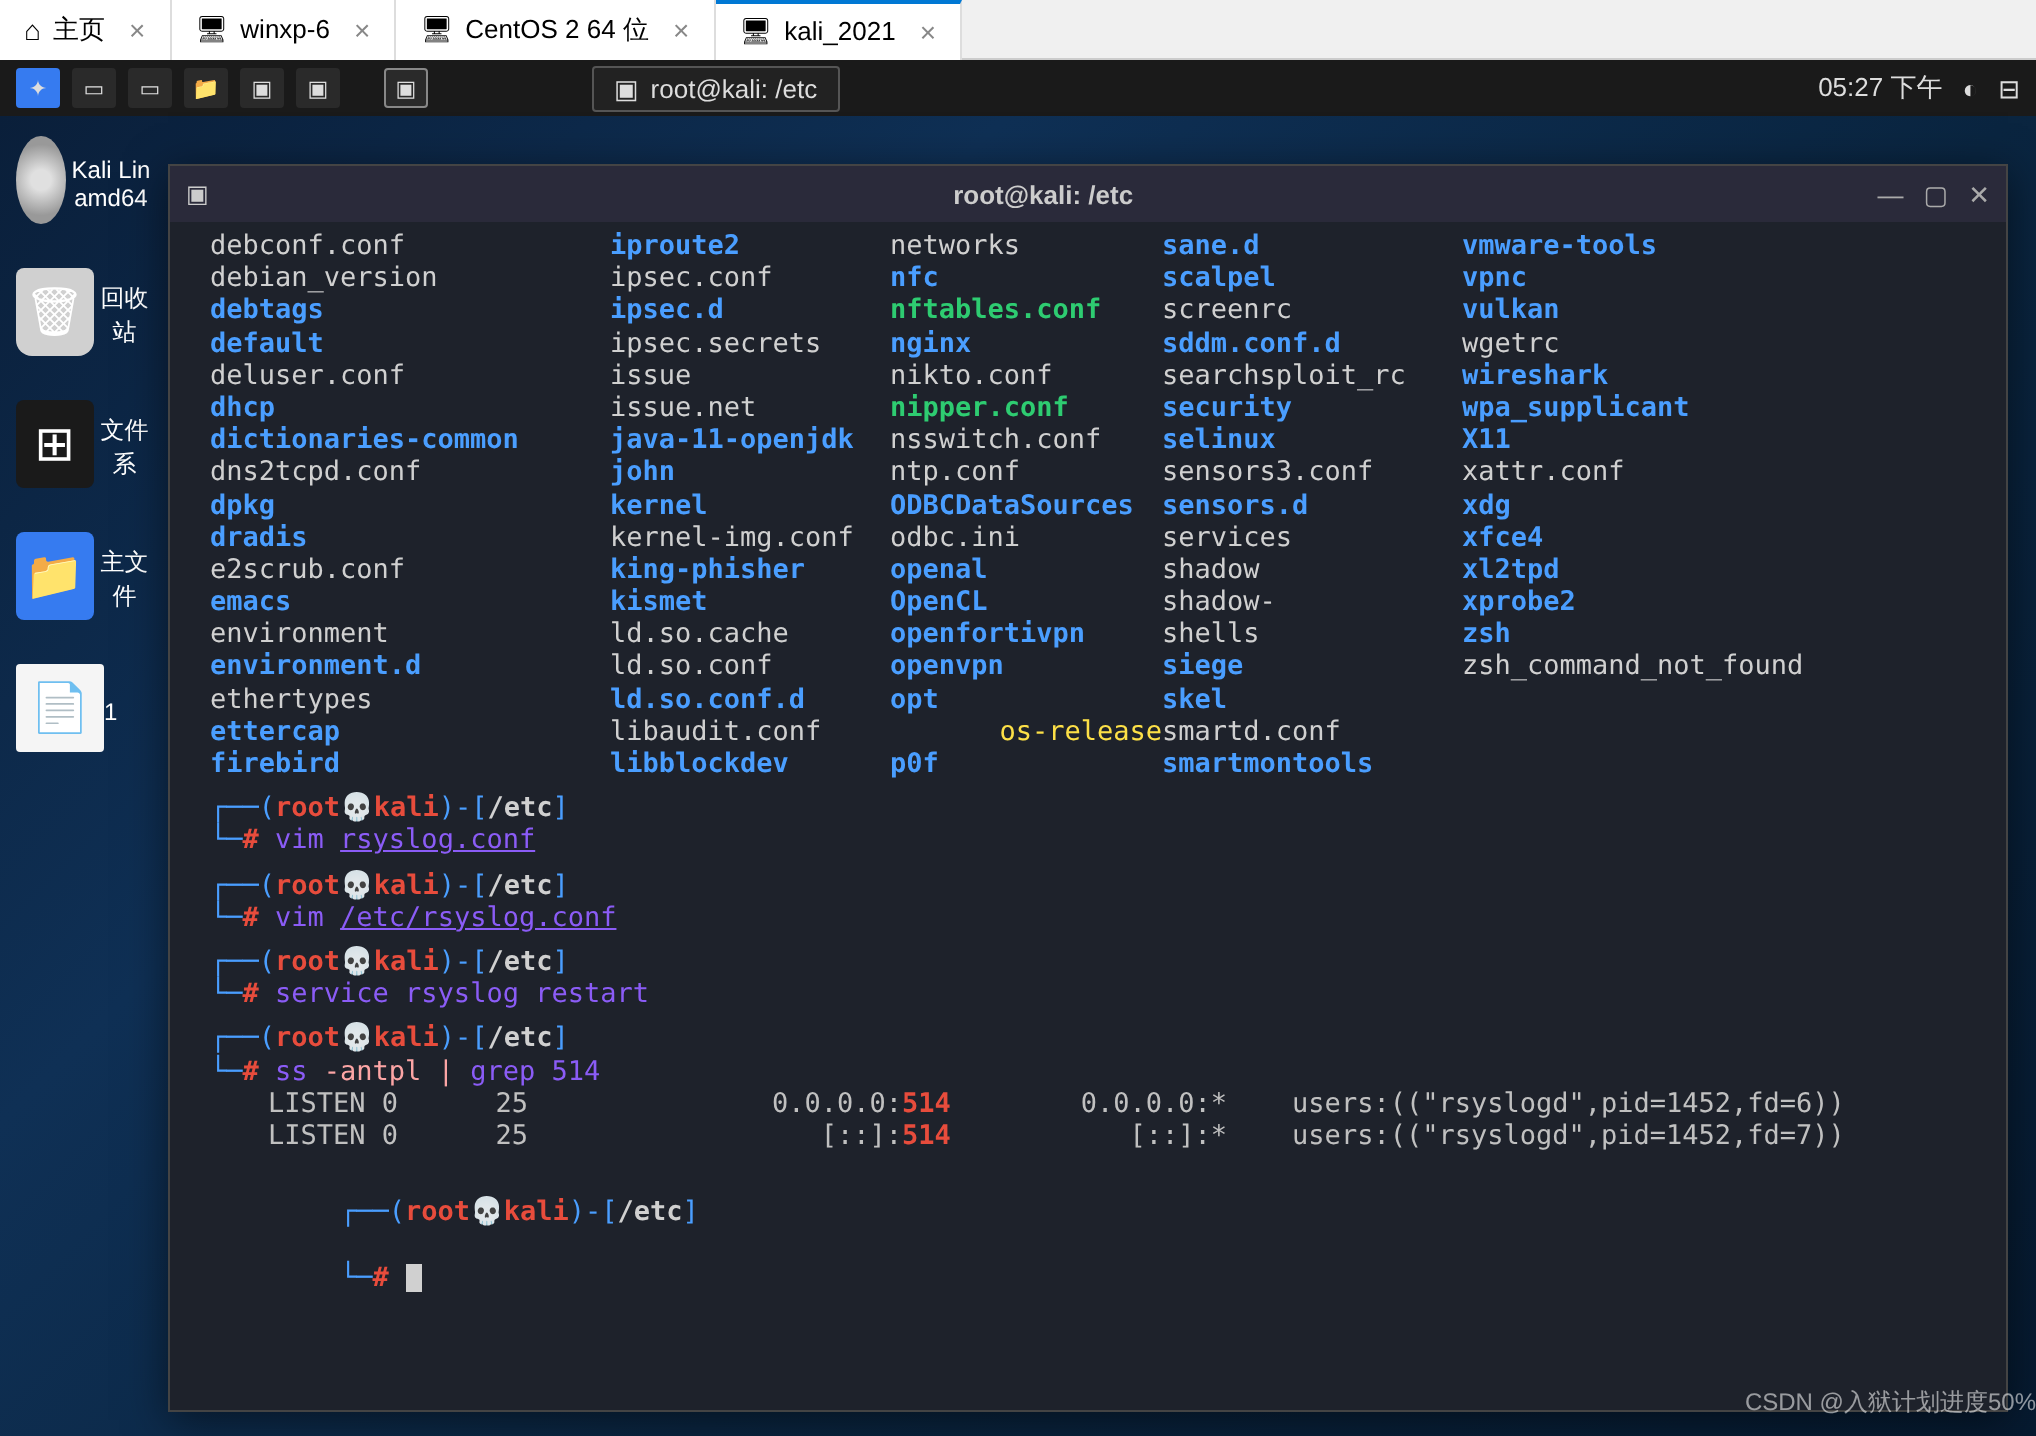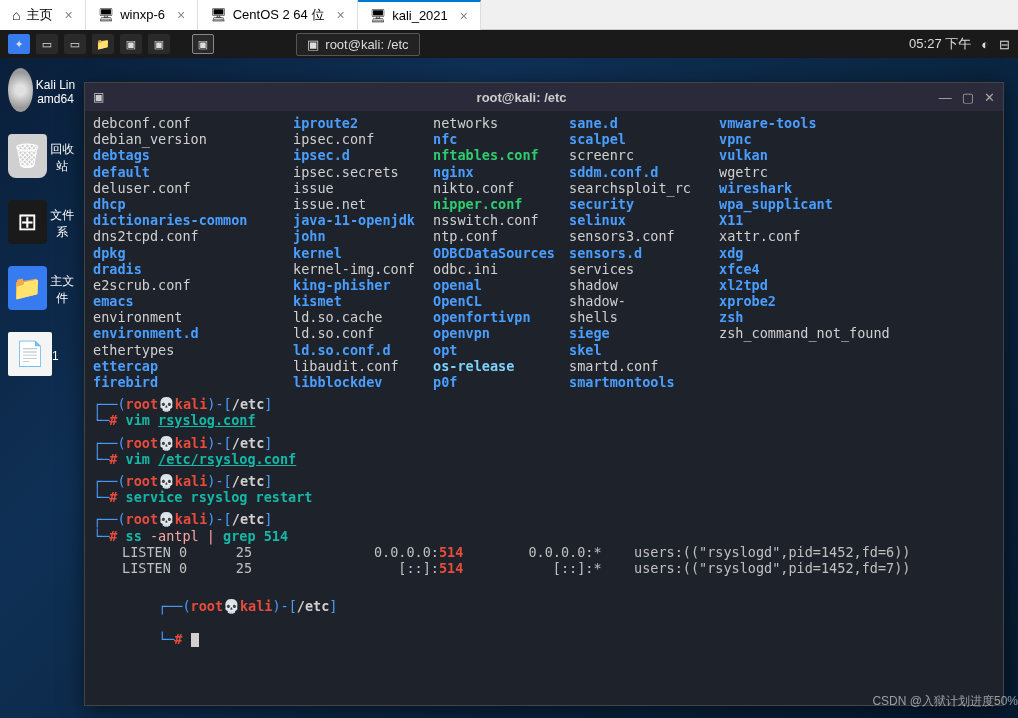--- a/index.html
+++ b/index.html
@@ -34,35 +34,35 @@
 
 
 .term-window { position: absolute; left: 84px; top: 24px; width: 920px; height: 624px; background: #1a1a2e; border: 1px solid #444; box-shadow: 0 4px 20px rgba(0,0,0,0.5); display: flex; flex-direction: column; }
 .term-titlebar { height: 28px; background: #2a2a3a; display: flex; align-items: center; justify-content: space-between; padding: 0 8px; color: #ccc; font-size: 13px; }
 .term-title-left { display: flex; align-items: center; gap: 8px; }
 .term-win-btns { display: flex; gap: 10px; color: #aaa; }
 .term-icon { font-size: 12px; }
 .term-menubar { height: 28px; background: #23232f; display: flex; align-items: center; gap: 18px; padding: 0 12px; color: #ddd; font-size: 14px; }
 .term-menu-item { cursor: pointer; }
 
-.term-body { flex: 1; background: #1e222b; padding: 4px 8px; font-family: 'DejaVu Sans Mono', 'Consolas', monospace; font-size: 13.5px; line-height: 1.2; color: #c0c0c0; overflow: hidden; }
+.term-body { flex: 1; background: #1e222b; padding: 4px 20px; font-family: 'DejaVu Sans Mono', 'Consolas', monospace; font-size: 13.5px; line-height: 1.2; color: #c0c0c0; overflow: hidden; }
 .ls-grid { display: grid; grid-template-columns: 200px 140px 136px 150px 190px; column-gap: 0; white-space: pre; }
 .c-blue { color: #4a9eff; font-weight: bold; }
-.c-bblue { color: #7dd3fc; font-weight: bold; }
+.c-bblue { color: #fde047; font-weight: normal; text-align: right; }
 .c-green { color: #2ecc71; font-weight: bold; }
 .c-white { color: #d0d0d0; }
 .c-gray { color: #fca5a5; }
 
 .prompt-block { margin-top: 6px; white-space: pre; }
 .prompt-leader { color: #4a9eff; }
 .prompt-user { color: #e74c3c; font-weight: bold; }
 .prompt-host { color: #e74c3c; font-weight: bold; }
 .prompt-path { color: #d0d0d0; font-weight: bold; }
 .prompt-hash { color: #e74c3c; font-weight: bold; }
-.cmd { color: #14b8a6; font-weight: bold; }
+.cmd { color: #8b5cf6; }
 .cmd-u { text-decoration: underline; }
 .cursor { display: inline-block; width: 8px; height: 14px; background: #d0d0d0; vertical-align: middle; }
 
 .ss-out { white-space: pre; color: #c0c0c0; margin-left: 29px; }
 .port514 { color: #e74c3c; font-weight: bold; }
 
 .watermark { position: absolute; right: 0; bottom: 8px; color: rgba(255,255,255,0.55); font-size: 12px; pointer-events: none; }
 .kali-bg-logo { position: absolute; right: 80px; top: 160px; width: 340px; height: 260px; opacity: 0.12; color: #bcd; font-size: 70px; font-weight: bold; display:flex; flex-direction:column; align-items:center; justify-content:center; pointer-events:none; }
 .kali-bg-logo .sub { font-size: 12px; letter-spacing: 4px; }
 </style>

